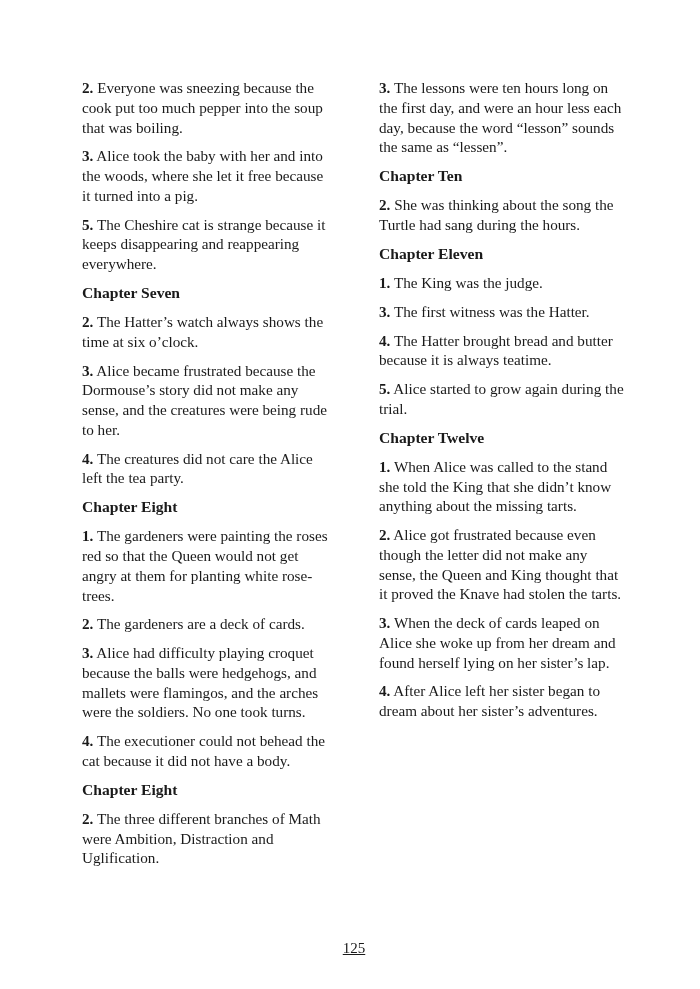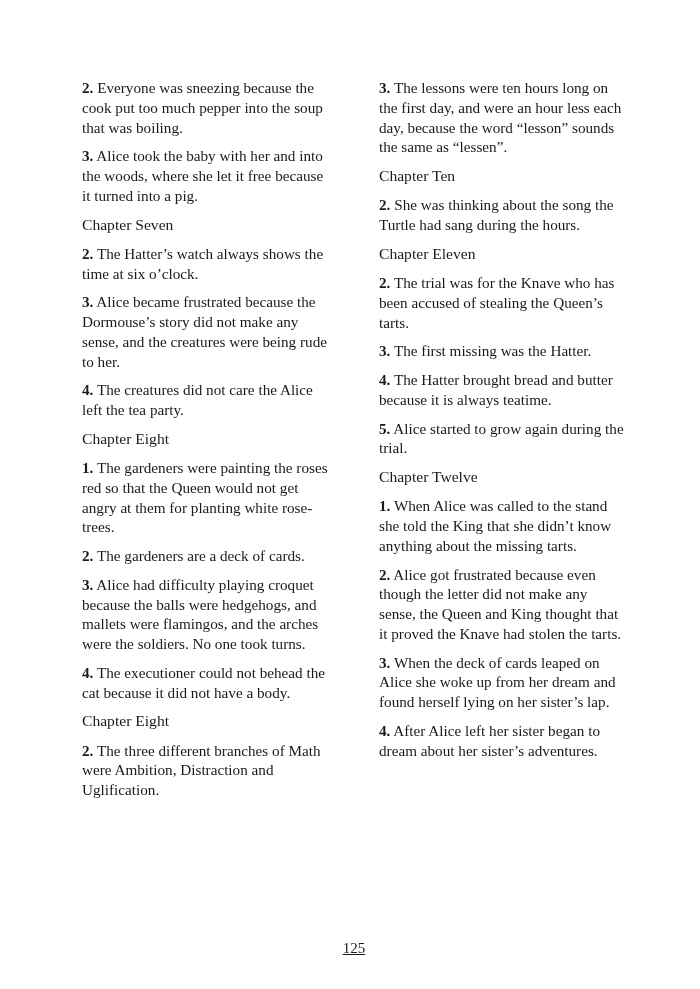--- a/index.html
+++ b/index.html
@@ -40,21 +40,21 @@
     line-height: 1.30;
     text-align: left;
     margin: 0 0 9px 0;
     hyphens: none;
   }
   .para .num {
     font-weight: bold;
   }
   .heading {
     font-size: 15.6px;
-    font-weight: normal;
+    font-weight: bold;
     line-height: 1.30;
     margin: 0 0 9px 0;
   }
   .folio {
     position: absolute;
     left: 0;
     top: 940px;
     width: 700px;
     text-align: center;
     font-size: 15px;
@@ -63,39 +63,40 @@
   }
 </style>
 </head>
 <body>
 
 <div class="page">
   <div class="columns">
     <div class="col" id="left-column">
         <p class="para"><span class="num">2.</span><span> Everyone was sneezing because the cook put too much pepper into the soup that was boiling.</span></p>
         <p class="para"><span class="num">3.</span><span> Alice took the baby with her and into the woods, where she let it free because it turned into a pig.</span></p>
+        <p class="para"><span class="num">5.</span><span> The Cheshire cat is strange because it keeps disappearing and reappearing everywhere.</span></p>
         <div class="heading">Chapter Seven</div>
         <p class="para"><span class="num">2.</span><span> The Hatter’s watch always shows the time at six o’clock.</span></p>
         <p class="para"><span class="num">3.</span><span> Alice became frustrated because the Dormouse’s story did not make any sense, and the creatures were being rude to her.</span></p>
         <p class="para"><span class="num">4.</span><span> The creatures did not care the Alice left the tea party.</span></p>
         <div class="heading">Chapter Eight</div>
         <p class="para"><span class="num">1.</span><span> The gardeners were painting the roses red so that the Queen would not get angry at them for planting white rose-trees.</span></p>
         <p class="para"><span class="num">2.</span><span> The gardeners are a deck of cards.</span></p>
         <p class="para"><span class="num">3.</span><span> Alice had difficulty playing croquet because the balls were hedgehogs, and mallets were flamingos, and the arches were the soldiers. No one took turns.</span></p>
         <p class="para"><span class="num">4.</span><span> The executioner could not behead the cat because it did not have a body.</span></p>
         <div class="heading">Chapter Eight</div>
         <p class="para"><span class="num">2.</span><span> The three different branches of Math were Ambition, Distraction and Uglification.</span></p>
       </div>
     <div class="col" id="right-column">
         <p class="para"><span class="num">3.</span><span> The lessons were ten hours long on the first day, and were an hour less each day, because the word “lesson” sounds the same as “lessen”.</span></p>
         <div class="heading">Chapter Ten</div>
         <p class="para"><span class="num">2.</span><span> She was thinking about the song the Turtle had sang during the hours.</span></p>
         <div class="heading">Chapter Eleven</div>
-        <p class="para"><span class="num">2.</span><span> The trial was for the Knave who has been accused of stealing the Queen’s tarts.</span></p>
-        <p class="para"><span class="num">3.</span><span> The first missing was the Hatter.</span></p>
+        <p class="para"><span class="num">1.</span><span> The King was the judge.</span></p>
+        <p class="para"><span class="num">3.</span><span> The first witness was the Hatter.</span></p>
         <p class="para"><span class="num">4.</span><span> The Hatter brought bread and butter because it is always teatime.</span></p>
         <p class="para"><span class="num">5.</span><span> Alice started to grow again during the trial.</span></p>
         <div class="heading">Chapter Twelve</div>
         <p class="para"><span class="num">1.</span><span> When Alice was called to the stand she told the King that she didn’t know anything about the missing tarts.</span></p>
         <p class="para"><span class="num">2.</span><span> Alice got frustrated because even though the letter did not make any sense, the Queen and King thought that it proved the Knave had stolen the tarts.</span></p>
         <p class="para"><span class="num">3.</span><span> When the deck of cards leaped on Alice she woke up from her dream and found herself lying on her sister’s lap.</span></p>
         <p class="para"><span class="num">4.</span><span> After Alice left her sister began to dream about her sister’s adventures.</span></p>
       </div>
   </div>
   <div class="folio">125</div>

